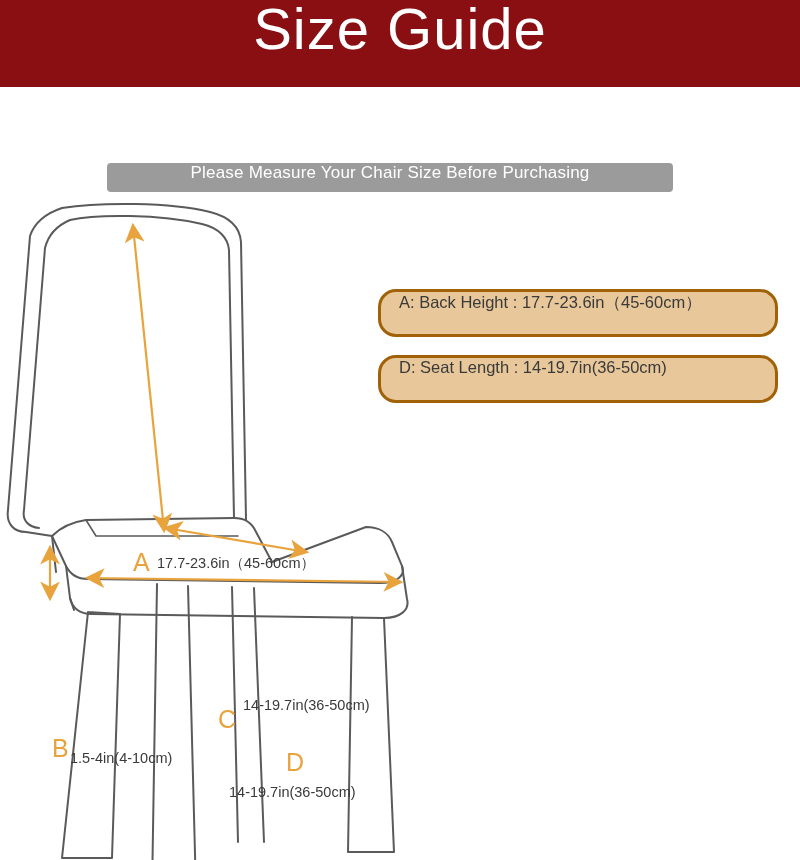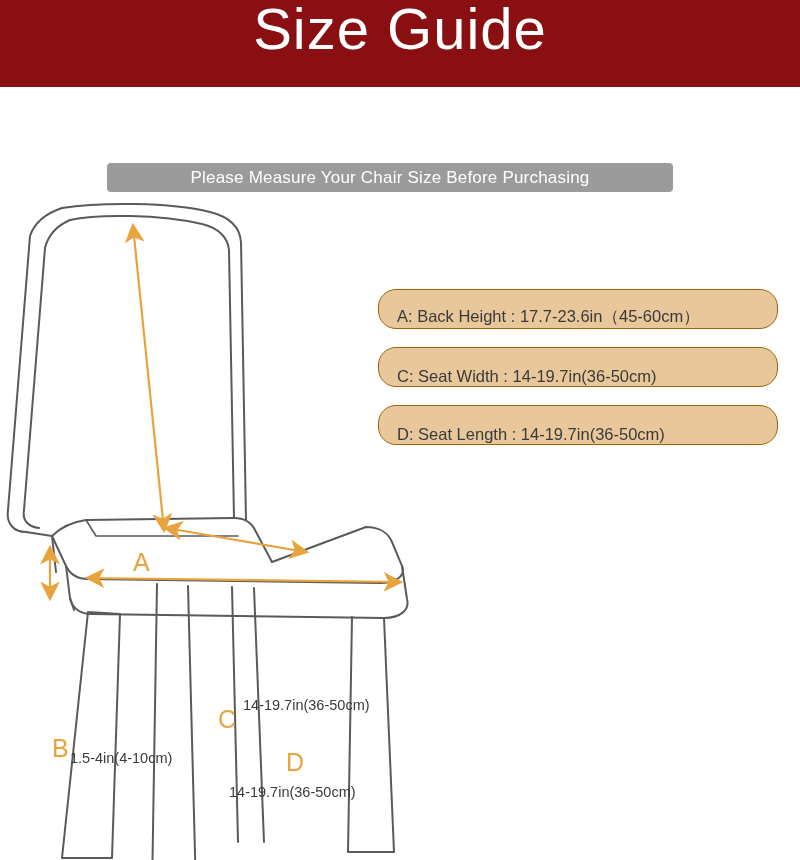--- a/index.html
+++ b/index.html
@@ -37,45 +37,45 @@
   
   .subtitle-pill {
     position: absolute;
     left: 107px;
     top: 163px;
     width: 566px;
     height: 29px;
     background: #9b9b9b;
     border-radius: 4px;
     display: flex;
-    align-items: center;
+    align-items: flex-start;
     justify-content: center;
   }
   .subtitle-text {
     color: #ffffff;
     font-size: 17px;
     letter-spacing: 0.2px;
   }
 
   
   .legend {
     position: absolute;
     left: 378px;
     top: 289px;
     width: 404px;
   }
   .legend-item {
     width: 400px;
-    height: 40px;
+    height: 48px;
     margin-bottom: 18px;
     background: #e8c79a;
-    border: 1px solid #a16207;
+    border: 3px solid #a16207;
     border-radius: 18px;
     display: flex;
-    align-items: flex-end;
+    align-items: flex-start;
     box-sizing: border-box;
   }
   .legend-label {
     padding-left: 18px;
     color: #3a3a3a;
     font-size: 16.5px;
     white-space: nowrap;
   }
 
   
@@ -109,23 +109,20 @@
   <div class="header-title">Size Guide</div>
 </div>
 
 <div class="subtitle-pill">
   <div class="subtitle-text">Please Measure Your Chair Size Before Purchasing</div>
 </div>
 
 <div class="legend">
   <div class="legend-item">
     <span class="legend-label">A: Back Height : 17.7-23.6in（45-60cm）</span>
-  </div>
-  <div class="legend-item">
-    <span class="legend-label">C: Seat Width : 14-19.7in(36-50cm)</span>
   </div>
   <div class="legend-item">
     <span class="legend-label">D: Seat Length : 14-19.7in(36-50cm)</span>
   </div>
 </div>
 
 <div class="diagram">
   <svg width="800" height="680" viewBox="0 0 800 680" xmlns="http://www.w3.org/2000/svg">
     <defs>
       <marker id="arrHead" markerWidth="9" markerHeight="9" refX="7.5" refY="4.5" orient="auto">
@@ -171,20 +168,21 @@
       <line x1="166" y1="348" x2="306" y2="372" marker-start="url(#arrTail)" marker-end="url(#arrHead)"></line>
 
       <line x1="50" y1="368" x2="50" y2="418" marker-start="url(#arrTail)" marker-end="url(#arrHead)"></line>
 
       <line x1="88" y1="398" x2="400" y2="402" marker-start="url(#arrTail)" marker-end="url(#arrHead)"></line>
     </g>
   </svg>
 
   
   <span class="dim-letter" style="left:133px; top:368px;">A</span>
+  <span class="dim-text" style="left:157px; top:374px;">17.7-23.6in（45-60cm）</span>
 
   <span class="dim-letter" style="left:52px; top:554px;">B</span>
   <span class="dim-text" style="left:70px; top:570px;">1.5-4in(4-10cm)</span>
 
   <span class="dim-letter" style="left:218px; top:525px;">C</span>
   <span class="dim-text" style="left:243px; top:517px;">14-19.7in(36-50cm)</span>
 
   <span class="dim-letter" style="left:286px; top:568px;">D</span>
   <span class="dim-text" style="left:229px; top:604px;">14-19.7in(36-50cm)</span>
 </div>

